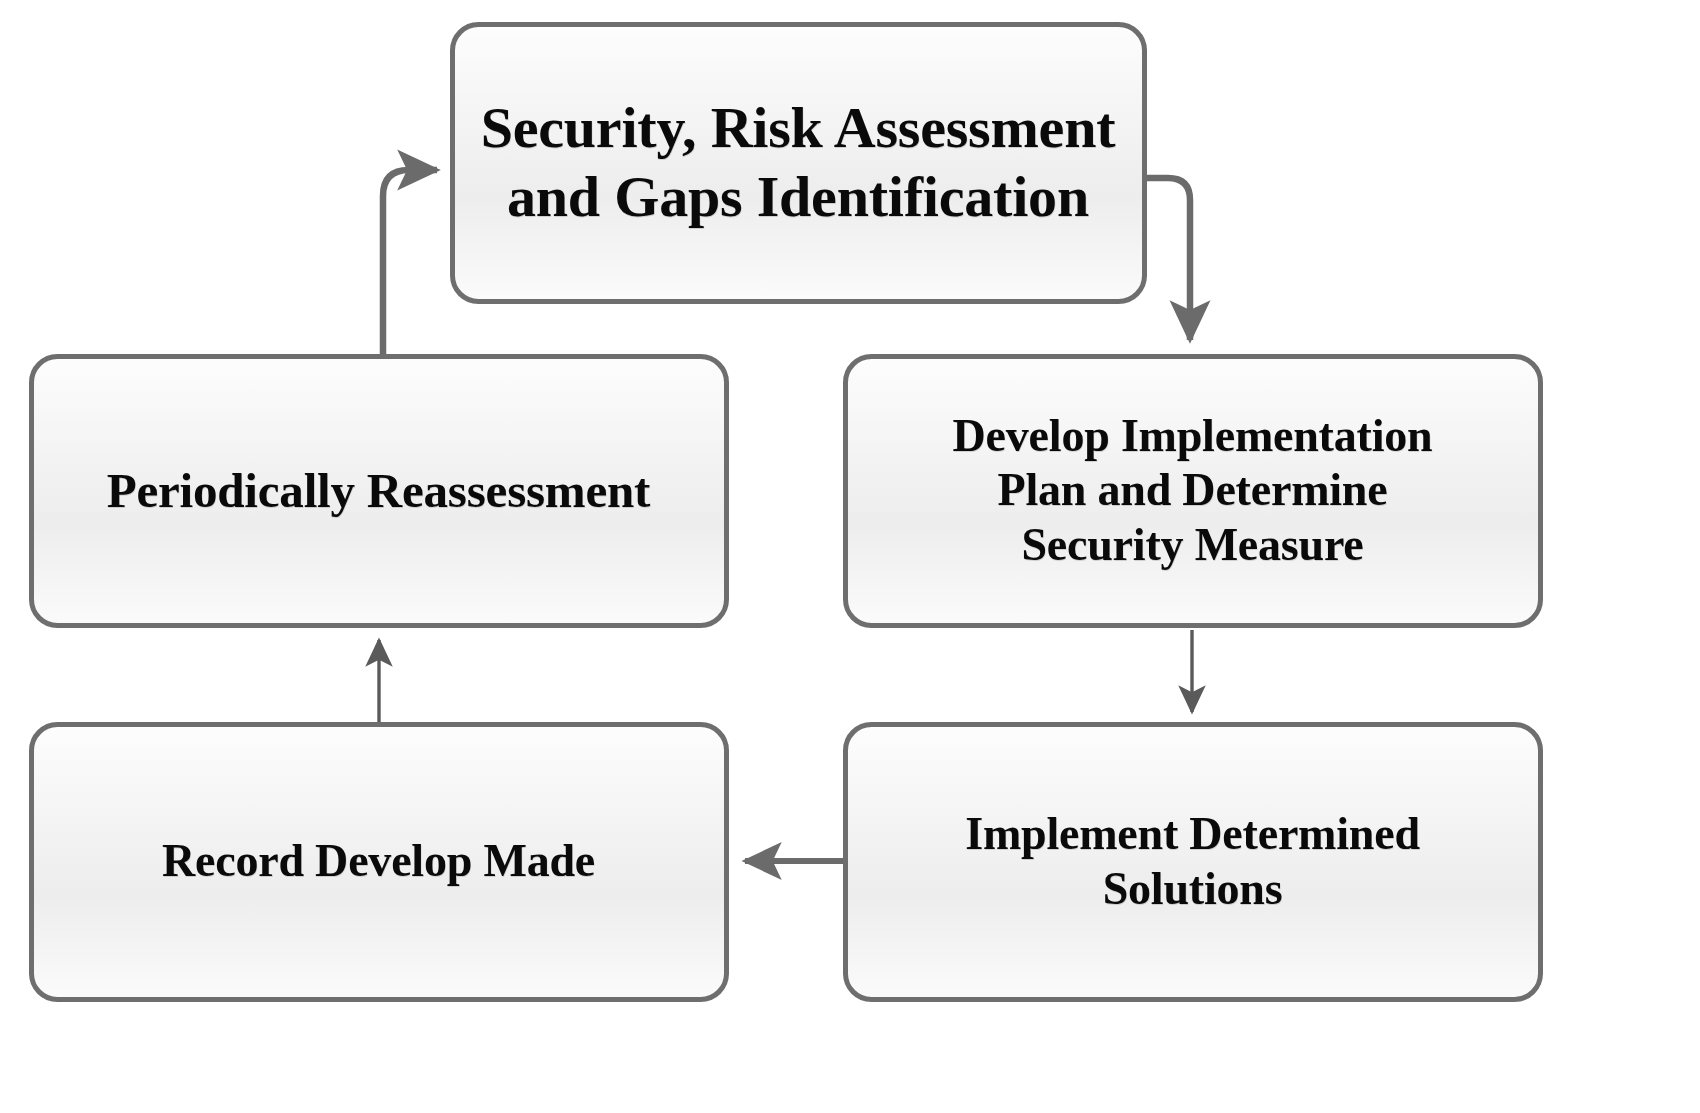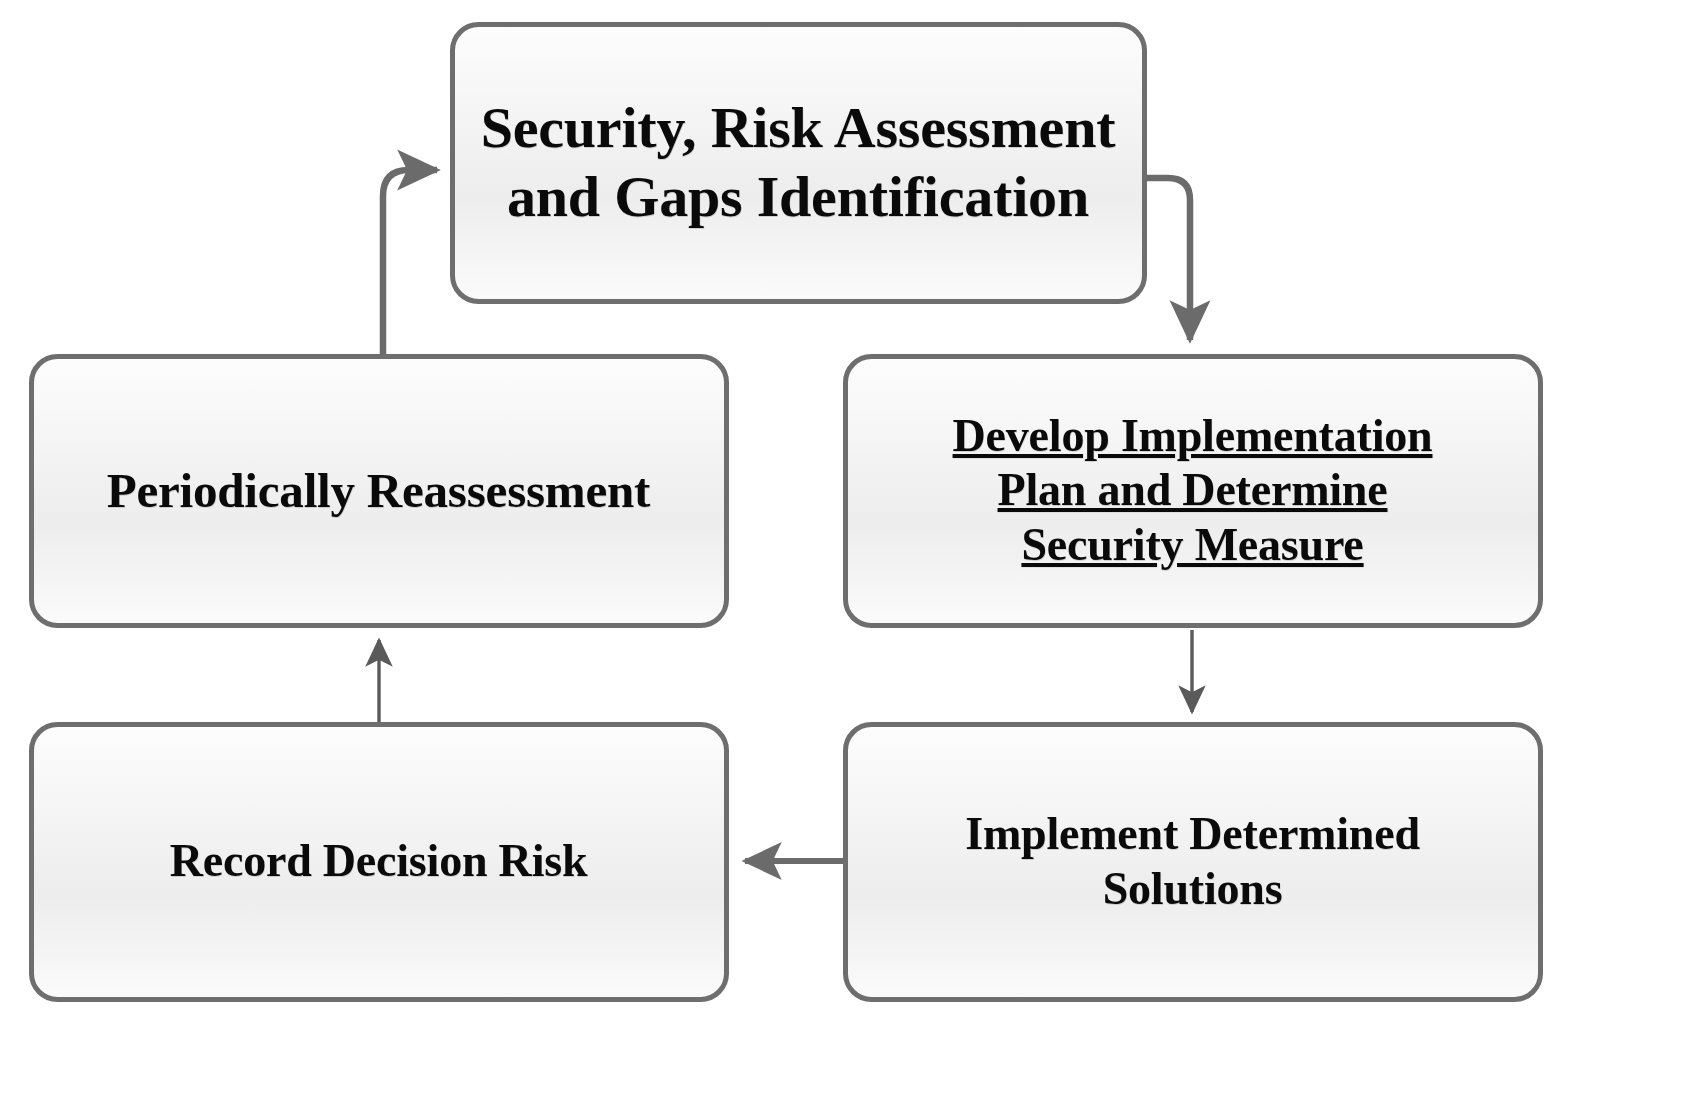--- a/index.html
+++ b/index.html
@@ -93,25 +93,25 @@
 
       <rect x="845.5" y="724.5" width="695" height="275" rx="26" ry="26" fill="url(#boxGrad)" stroke="#6e6e6e" stroke-width="5"></rect>
     </g>
   </svg>
 
   <div class="node-label" style="left:452px; top:24px; width:692px; height:277px; font-size:58px;">Security, Risk Assessment
 and Gaps Identification</div>
 
   <div class="node-label" style="left:31px; top:356px; width:695px; height:269px; font-size:49px;">Periodically Reassessment</div>
 
-  <div class="node-label" style="left:845px; top:356px; width:695px; height:269px; font-size:46px;text-decoration:underline;">Develop Implementation
+  <div class="node-label" style="left:845px; top:356px; width:695px; height:269px; font-size:46px;">Develop Implementation
 Plan and Determine
 Security Measure</div>
 
-  <div class="node-label" style="left:31px; top:724px; width:695px; height:275px; font-size:46px;">Record Decision Risk</div>
+  <div class="node-label" style="left:31px; top:724px; width:695px; height:275px; font-size:46px;">Record Develop Made</div>
 
   <div class="node-label" style="left:845px; top:724px; width:695px; height:275px; font-size:46px;">Implement Determined
 Solutions</div>
 
   <div class="node-hit" style="left:452px; top:24px; width:692px; height:277px;"></div>
   <div class="node-hit" style="left:31px; top:356px; width:695px; height:269px;"></div>
   <div class="node-hit" style="left:845px; top:356px; width:695px; height:269px;"></div>
   <div class="node-hit" style="left:31px; top:724px; width:695px; height:275px;"></div>
   <div class="node-hit" style="left:845px; top:724px; width:695px; height:275px;"></div>
 

